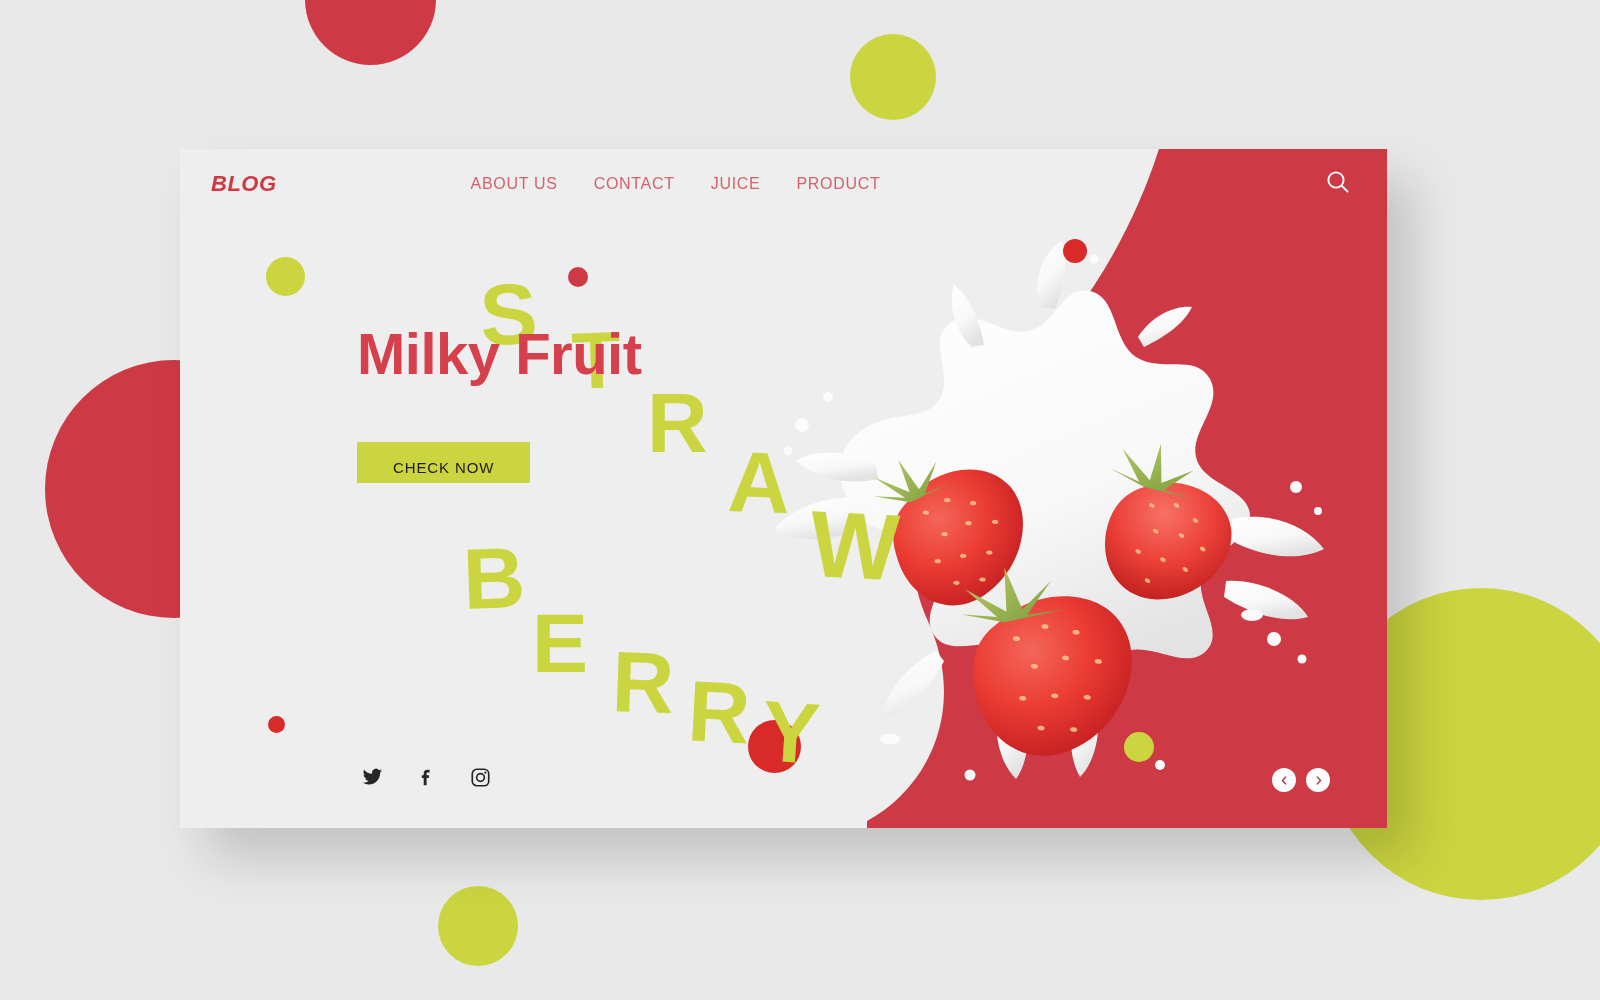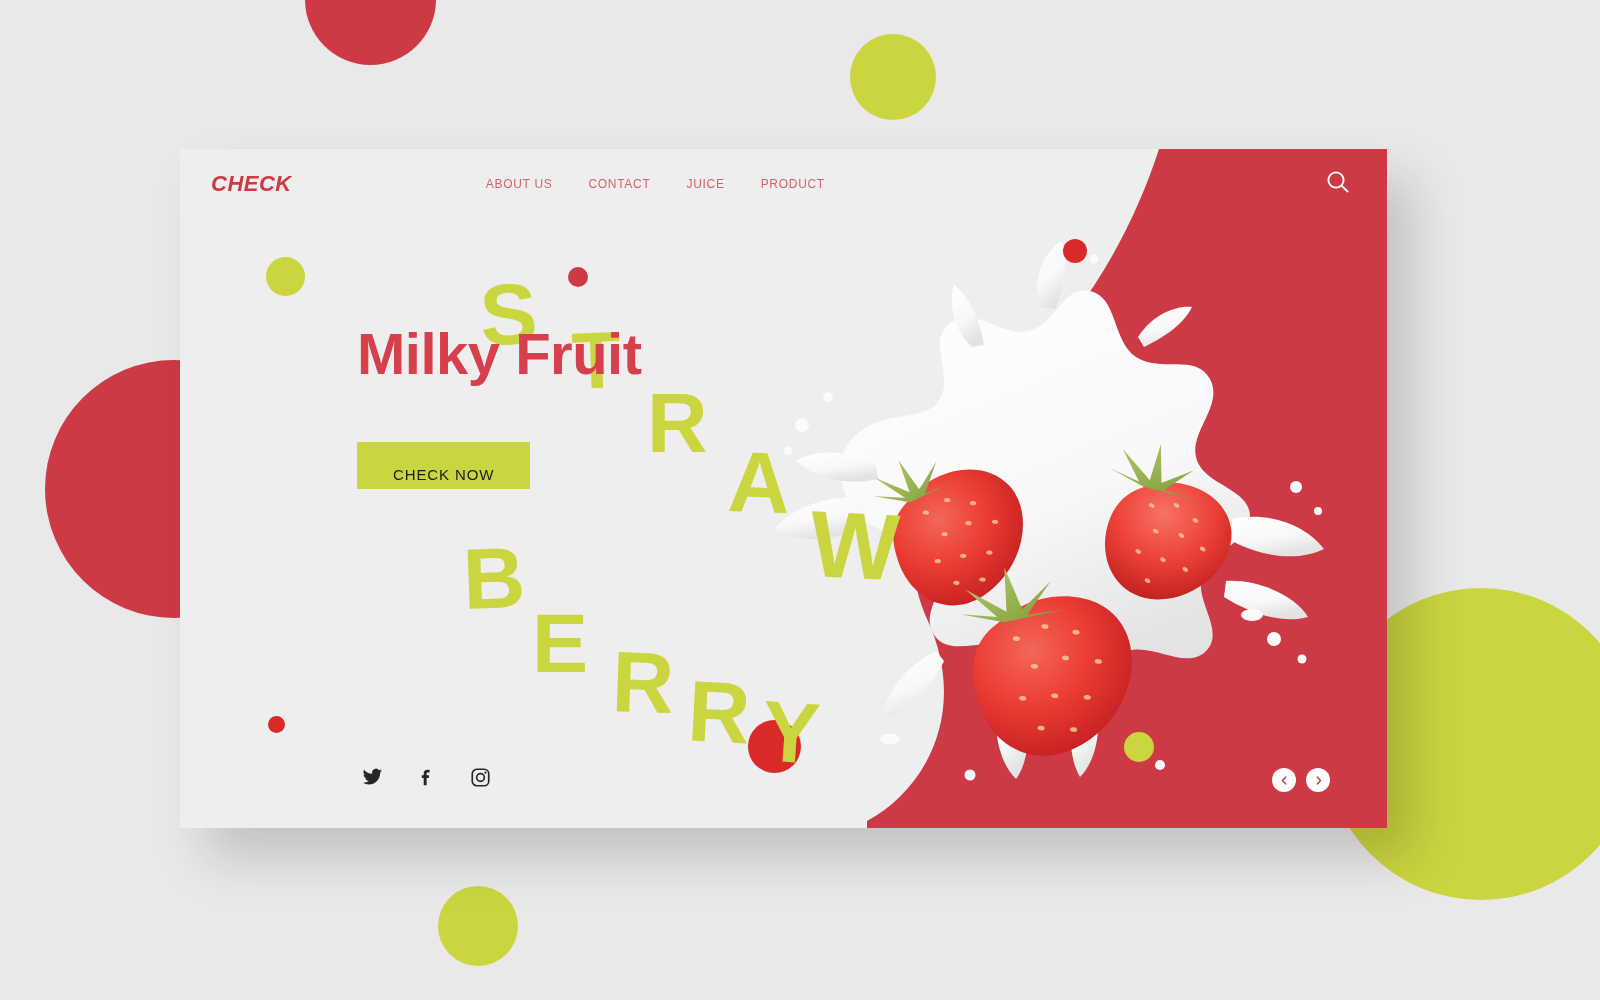--- a/index.html
+++ b/index.html
@@ -36,21 +36,21 @@
   #brand-logo {
     margin-left:31px;
     font-size:22px; font-weight:bold; font-style:italic;
     letter-spacing:0.5px; color:#cd3945;
   }
   #nav-menu {
     display:flex; gap:36px; margin-left:194px;
     list-style:none;
   }
   #nav-menu li {
-    font-size:12px; letter-spacing:0.7px;
+    font-size:16px; letter-spacing:0.7px;
     color:#d4626c; cursor:pointer;
   }
   #search-btn {
     position:absolute; right:36px; top:20px;
     width:26px; height:26px; cursor:pointer;
   }
 
   
   #red-panel {
     position:absolute; right:0; top:0;
@@ -87,21 +87,21 @@
   #subcopy {
     margin-top:31px;
     font-size:16.5px; line-height:1.87;
     color:#4c4c4c; width:340px;
   }
   #cta-button {
     margin-top:57px;
     display:inline-block;
     background:#cbd53f; color:#1d1d1d;
     border:none;
-    padding:12px 36px; height:47px; line-height:41px;
+    padding:5px 36px; height:41px; line-height:41px;
     font-size:15px; letter-spacing:0.9px; font-weight:500;
     cursor:pointer;
     font-family:"Liberation Sans", sans-serif;
   }
 
   
   .inner-dot { position:absolute; border-radius:50%; z-index:18; }
   #dot-yellow-1 { left:86px;  top:108px; width:39px; height:39px; background:#cbd53f; }
   #dot-red-1    { left:388px; top:118px; width:20px; height:20px; background:#cd3945; }
   #dot-red-2    { left:883px; top:90px;  width:24px; height:24px; background:#d92a2a; z-index:22; }
@@ -142,21 +142,21 @@
   <div id="red-panel">
     <svg viewBox="0 0 520 679" preserveAspectRatio="none" aria-hidden="true">
       <path d="M 292 0 L 520 0 L 520 679 L 0 679 L 0 672
                C 60 640 102 560 60 470
                C 20 382 78 300 150 230
                C 222 160 266 80 292 0 Z" fill="#cd3945"></path>
     </svg>
   </div>
 
   <nav id="navbar">
-    <div id="brand-logo">CHECK</div>
+    <div id="brand-logo">BLOG</div>
     <ul id="nav-menu">
       <li>ABOUT US</li>
       <li>CONTACT</li>
       <li>JUICE</li>
       <li>PRODUCT</li>
     </ul>
     <div id="search-btn">
       <svg viewBox="0 0 26 26" width="26" height="26" aria-hidden="true">
         <circle cx="11" cy="11" r="7.6" fill="none" stroke="#ffffff" stroke-width="1.9"></circle>
         <line x1="16.6" y1="16.6" x2="22.5" y2="22.5" stroke="#ffffff" stroke-width="1.9" stroke-linecap="round"></line>

